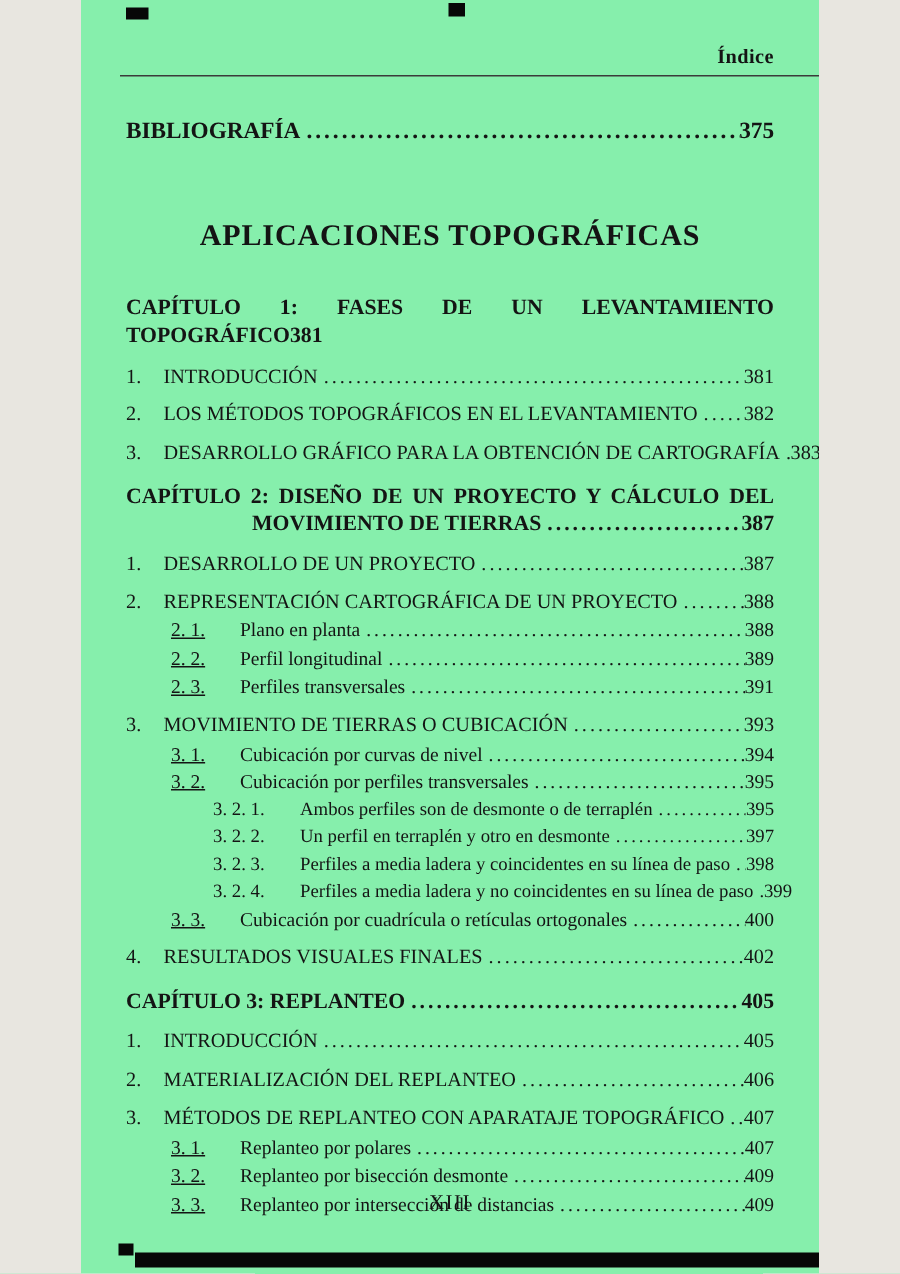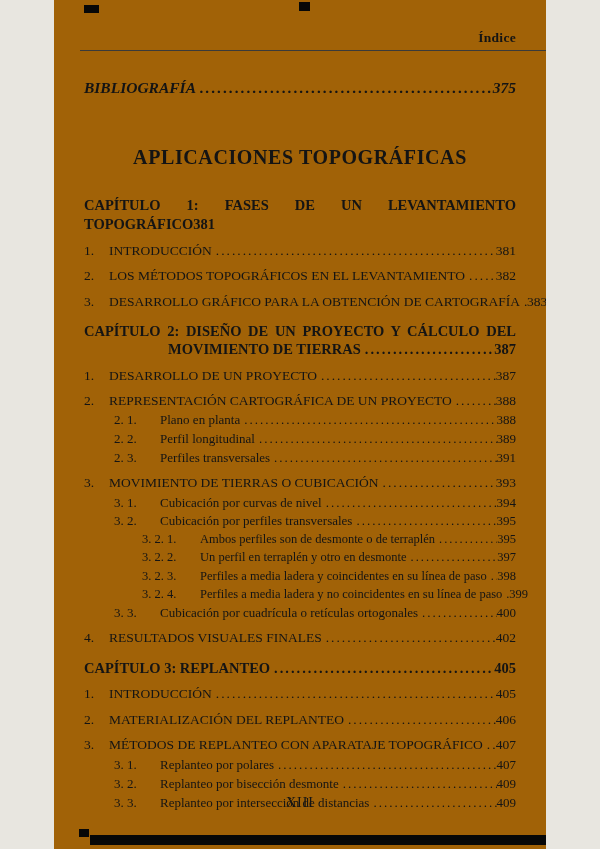--- a/index.html
+++ b/index.html
@@ -2,21 +2,21 @@
 <html><head>
 <meta charset="utf-8">
 <style>
   * { box-sizing: border-box; }
   html, body { margin: 0; padding: 0; background: #e8e6e0; }
   .page {
     position: relative;
     width: 492px;
     height: 849px;
     margin: 0 auto;
-    background: #a16207;
+    background: #86efac;
     font-family: "Liberation Serif", serif;
     color: #141414;
     overflow: hidden;
   }
   .index-header {
     padding: 30px 30px 4px 30px;
     text-align: right;
     font-weight: bold;
     font-size: 13.5px;
     letter-spacing: 0.3px;
@@ -37,42 +37,42 @@
     white-space: nowrap;
     padding: 0 3px 0 4px;
     min-width: 4px;
   }
   .row .dots::after {
     content: "........................................................................................................................................................................";
     letter-spacing: 2px;
   }
   .row .pg { flex: none; }
 
-  .biblio-row { margin-top: 28px; font-weight: bold; font-size: 15.5px; font-style: italic; }
+  .biblio-row { margin-top: 28px; font-weight: bold; font-size: 15.5px; }
 
   .part-title {
     margin-top: 46px;
     text-align: center;
     font-weight: bold;
     font-size: 20px;
     letter-spacing: 0.6px;
     line-height: 1.3;
   }
 
   .ch-head { margin-top: 12px; font-weight: bold; font-size: 14.5px; line-height: 1.3; font-family: Liberation Serif, serif; }
   .ch-head.first { margin-top: 26px; }
   .justify-line { text-align: justify; text-align-last: justify; }
   .ch2-line2 { padding-left: 84px; font-weight: bold; font-size: 14.5px; }
   .ch3-row { font-weight: bold; font-size: 14.5px; }
 
   .lvl1 { font-size: 13.5px; margin-top: 9px; }
   .lvl2 { font-size: 13px;   margin-top: 3px; padding-left: 30px; }
   .lvl3 { font-size: 12.5px; margin-top: 3px; padding-left: 58px; }
   .lvl1 .num { width: 25px; }
-  .lvl2 .num { width: 46px; }
+  .lvl2 .num { width: 46px; text-decoration: underline; }
   .lvl3 .num { width: 58px; }
 
   .footer {
     position: absolute;
     left: 0; right: 0;
     top: 795px;
     text-align: center;
     font-size: 14px;
     letter-spacing: 1px;
   }

